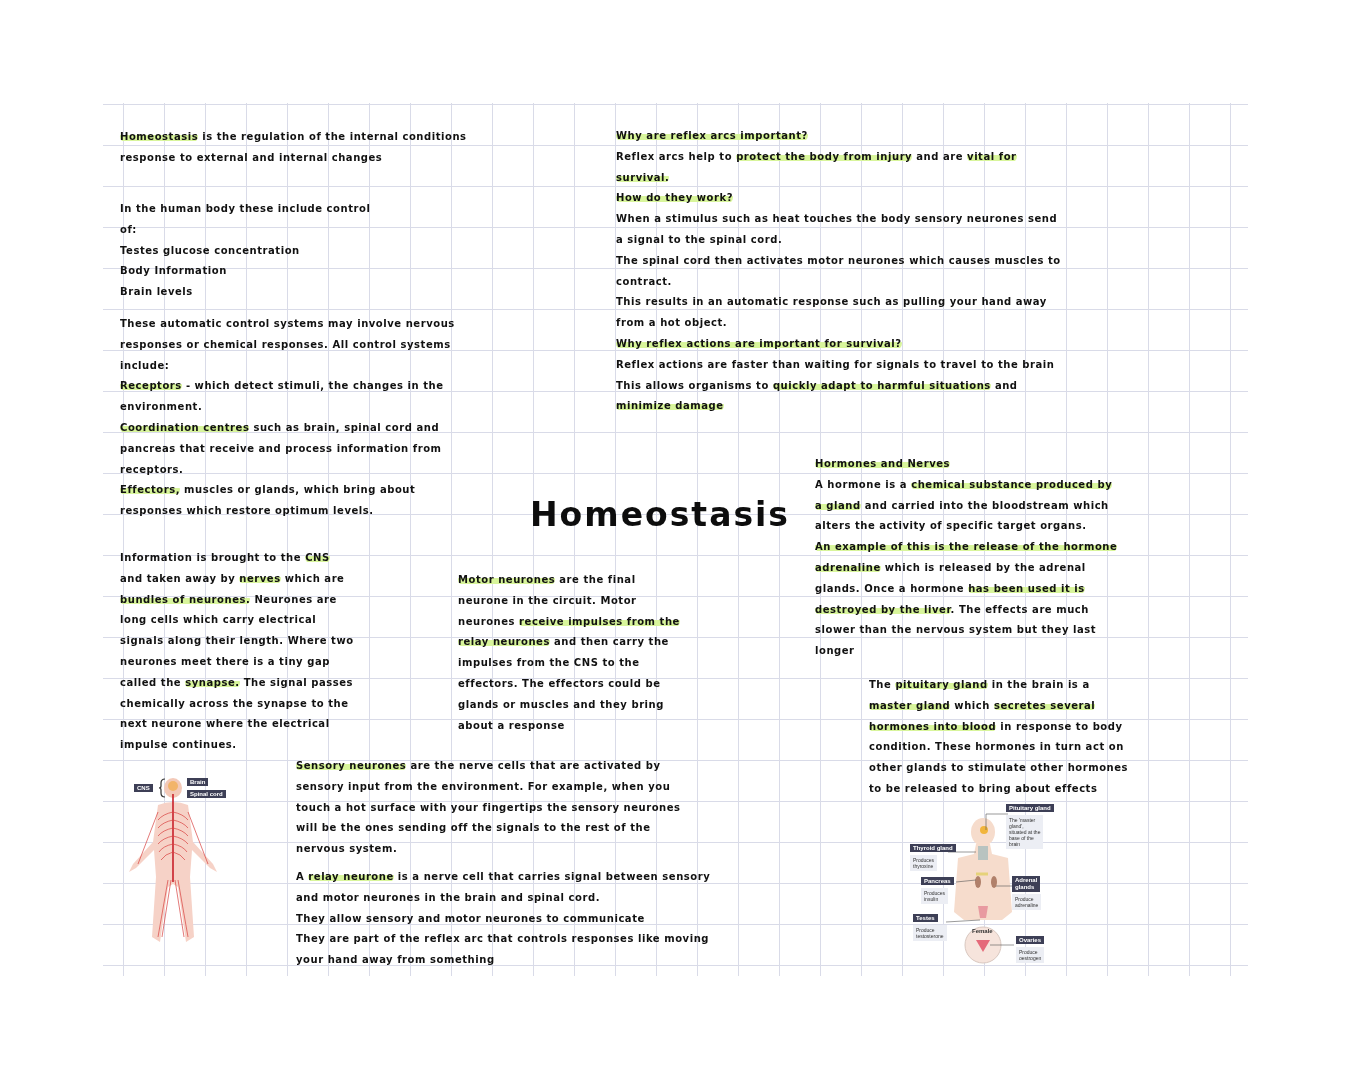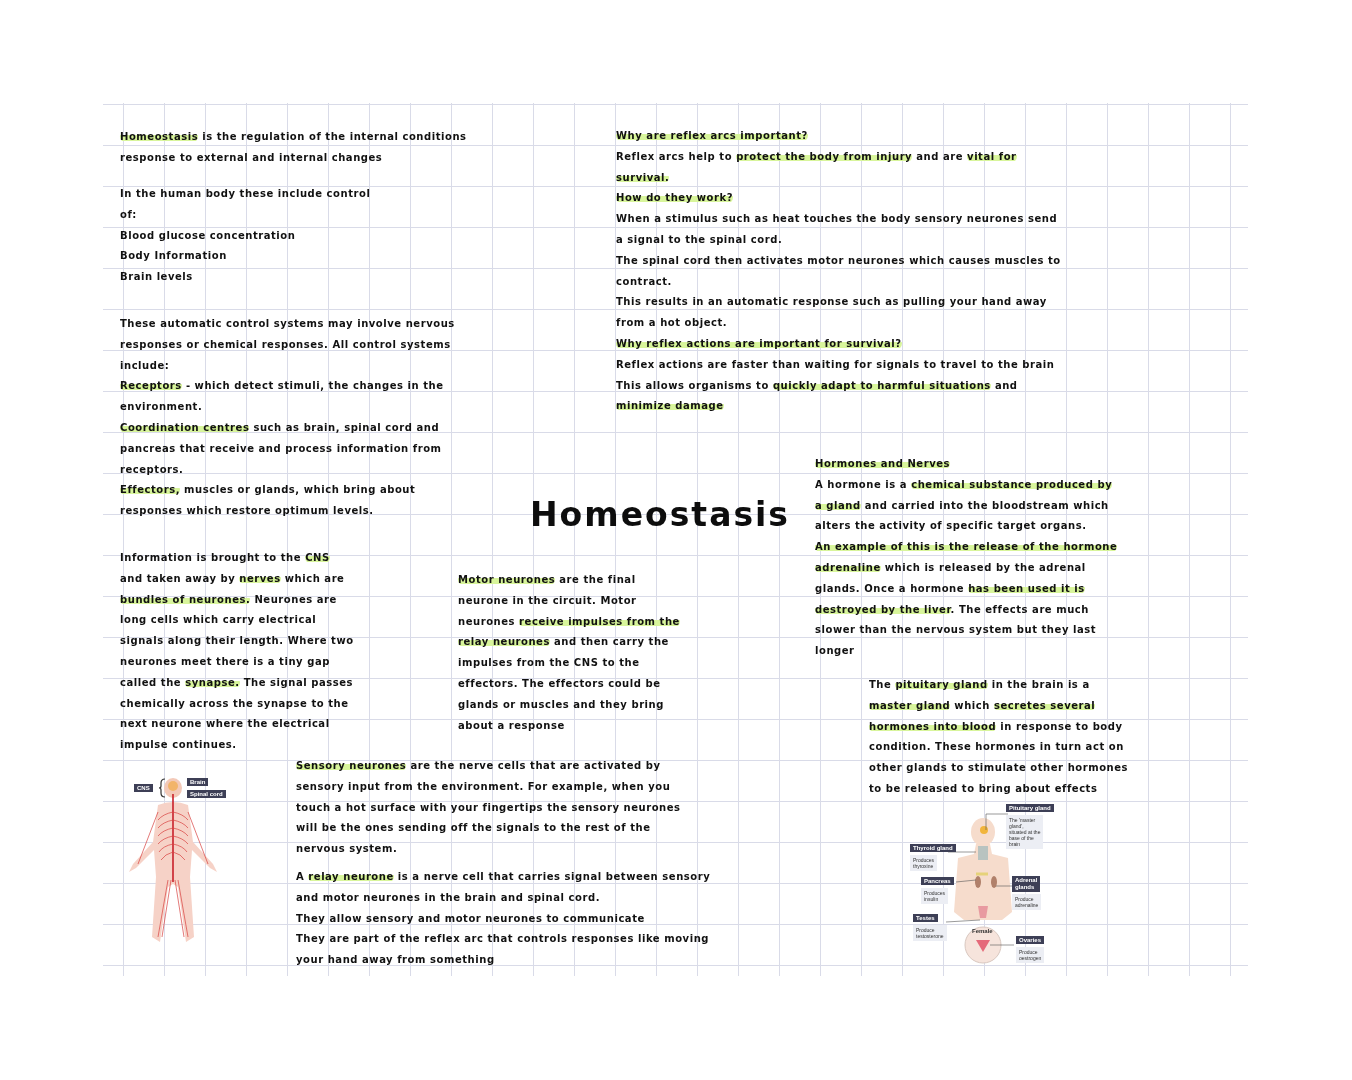--- a/index.html
+++ b/index.html
@@ -38,21 +38,21 @@
     position:absolute; background:#eceef4; color:#333; font-size:5px; line-height:6px;
     padding:2px 3px; font-family:"Liberation Sans", sans-serif; white-space:pre;
   }
 </style>
 </head>
 <body>
 
 <div class="grid"></div>
 
 <div class="block" style="left:120px; top:127px;"><span class="line"><span class="hl">Homeostasis</span><span> is the regulation of the internal conditions</span></span><span class="line"><span>response to external and internal changes</span></span></div>
-<div class="block" style="left:120px; top:184px;"><span class="line"><span>In the human body these include control</span></span><span class="line"><span>of:</span></span><span class="line"><span>Blood glucose concentration</span></span><span class="line"><span>Body Information</span></span><span class="line"><span>Brain levels</span></span></div>
+<div class="block" style="left:120px; top:199px;"><span class="line"><span>In the human body these include control</span></span><span class="line"><span>of:</span></span><span class="line"><span>Testes glucose concentration</span></span><span class="line"><span>Body Information</span></span><span class="line"><span>Brain levels</span></span></div>
 <div class="block" style="left:120px; top:314px;"><span class="line"><span>These automatic control systems may involve nervous</span></span><span class="line"><span>responses or chemical responses. All control systems</span></span><span class="line"><span>include:</span></span><span class="line"><span class="hl">Receptors</span><span> - which detect stimuli, the changes in the</span></span><span class="line"><span>environment.</span></span><span class="line"><span class="hl">Coordination centres</span><span> such as brain, spinal cord and</span></span><span class="line"><span>pancreas that receive and process information from</span></span><span class="line"><span>receptors.</span></span><span class="line"><span class="hl">Effectors,</span><span> muscles or glands, which bring about</span></span><span class="line"><span>responses which restore optimum levels.</span></span></div>
 <div class="block" style="left:616px; top:126px;"><span class="line"><span class="hl">Why are reflex arcs important?</span></span><span class="line"><span>Reflex arcs help to </span><span class="hl">protect the body from injury</span><span> and are </span><span class="hl">vital for</span></span><span class="line"><span class="hl">survival.</span></span><span class="line"><span class="hl">How do they work?</span></span><span class="line"><span>When a stimulus such as heat touches the body sensory neurones send</span></span><span class="line"><span>a signal to the spinal cord.</span></span><span class="line"><span>The spinal cord then activates motor neurones which causes muscles to</span></span><span class="line"><span>contract.</span></span><span class="line"><span>This results in an automatic response such as pulling your hand away</span></span><span class="line"><span>from a hot object.</span></span><span class="line"><span class="hl">Why reflex actions are important for survival?</span></span><span class="line"><span>Reflex actions are faster than waiting for signals to travel to the brain</span></span><span class="line"><span>This allows organisms to </span><span class="hl">quickly adapt to harmful situations</span><span> and</span></span><span class="line"><span class="hl">minimize damage</span></span></div>
 <div class="block" style="left:815px; top:454px;"><span class="line"><span class="hl">Hormones and Nerves</span></span><span class="line"><span>A hormone is a </span><span class="hl">chemical substance produced by</span></span><span class="line"><span class="hl">a gland</span><span> and carried into the bloodstream which</span></span><span class="line"><span>alters the activity of specific target organs.</span></span><span class="line"><span class="hl">An example of this is the release of the hormone</span></span><span class="line"><span class="hl">adrenaline</span><span> which is released by the adrenal</span></span><span class="line"><span>glands. Once a hormone </span><span class="hl">has been used it is</span></span><span class="line"><span class="hl">destroyed by the liver</span><span>. The effects are much</span></span><span class="line"><span>slower than the nervous system but they last</span></span><span class="line"><span>longer</span></span></div>
 <div class="block" style="left:120px; top:548px;"><span class="line"><span>Information is brought to the </span><span class="hl">CNS</span></span><span class="line"><span>and taken away by </span><span class="hl">nerves</span><span> which are</span></span><span class="line"><span class="hl">bundles of neurones.</span><span> Neurones are</span></span><span class="line"><span>long cells which carry electrical</span></span><span class="line"><span>signals along their length. Where two</span></span><span class="line"><span>neurones meet there is a tiny gap</span></span><span class="line"><span>called the </span><span class="hl">synapse.</span><span> The signal passes</span></span><span class="line"><span>chemically across the synapse to the</span></span><span class="line"><span>next neurone where the electrical</span></span><span class="line"><span>impulse continues.</span></span></div>
 <div class="block" style="left:458px; top:570px;"><span class="line"><span class="hl">Motor neurones</span><span> are the final</span></span><span class="line"><span>neurone in the circuit. Motor</span></span><span class="line"><span>neurones </span><span class="hl">receive impulses from the</span></span><span class="line"><span class="hl">relay neurones</span><span> and then carry the</span></span><span class="line"><span>impulses from the CNS to the</span></span><span class="line"><span>effectors. The effectors could be</span></span><span class="line"><span>glands or muscles and they bring</span></span><span class="line"><span>about a response</span></span></div>
 <div class="block" style="left:869px; top:675px;"><span class="line"><span>The </span><span class="hl">pituitary gland</span><span> in the brain is a</span></span><span class="line"><span class="hl">master gland</span><span> which </span><span class="hl">secretes several</span></span><span class="line"><span class="hl">hormones into blood</span><span> in response to body</span></span><span class="line"><span>condition. These hormones in turn act on</span></span><span class="line"><span>other glands to stimulate other hormones</span></span><span class="line"><span>to be released to bring about effects</span></span></div>
 <div class="block" style="left:296px; top:756px;"><span class="line"><span class="hl">Sensory neurones</span><span> are the nerve cells that are activated by</span></span><span class="line"><span>sensory input from the environment. For example, when you</span></span><span class="line"><span>touch a hot surface with your fingertips the sensory neurones</span></span><span class="line"><span>will be the ones sending off the signals to the rest of the</span></span><span class="line"><span>nervous system.</span></span></div>
 <div class="block" style="left:296px; top:867px;"><span class="line"><span>A </span><span class="hl">relay neurone</span><span> is a nerve cell that carries signal between sensory</span></span><span class="line"><span>and motor neurones in the brain and spinal cord.</span></span><span class="line"><span>They allow sensory and motor neurones to communicate</span></span><span class="line"><span>They are part of the reflex arc that controls responses like moving</span></span><span class="line"><span>your hand away from something</span></span></div>
 
 <div class="title">Homeostasis</div>

